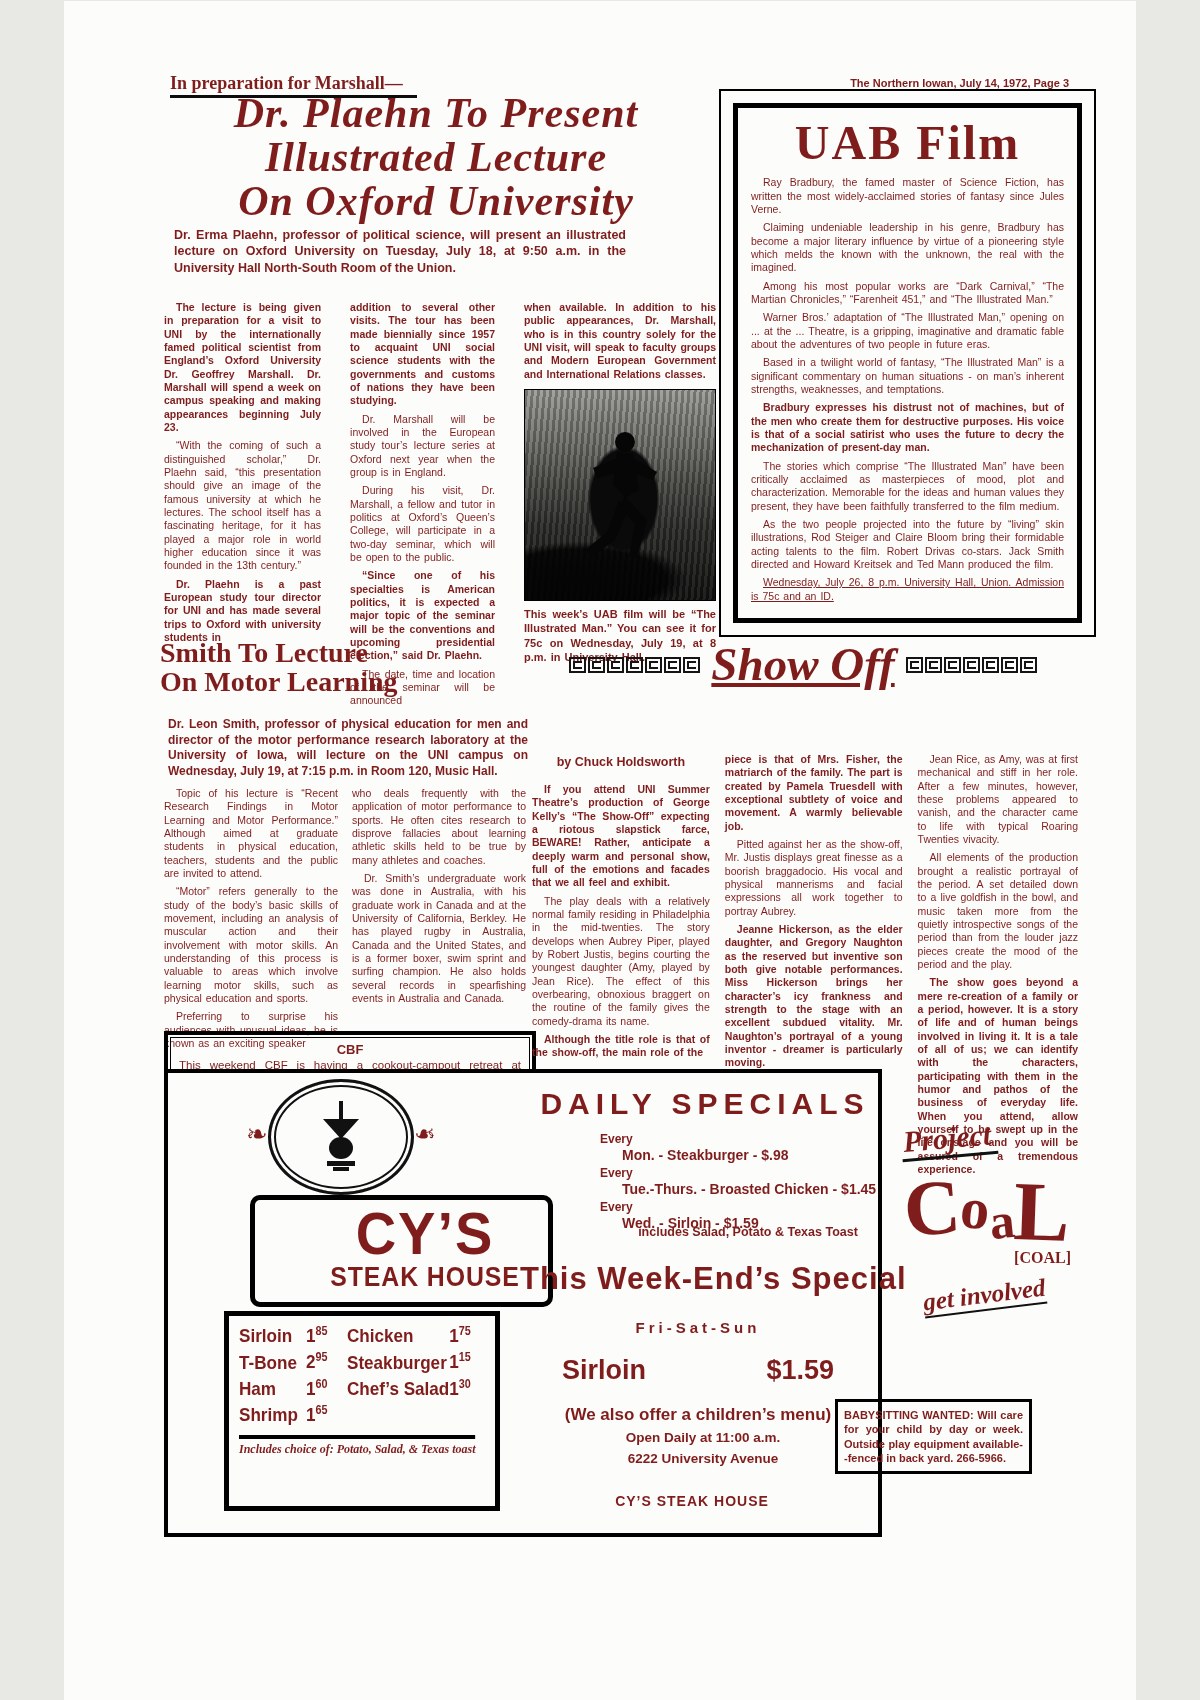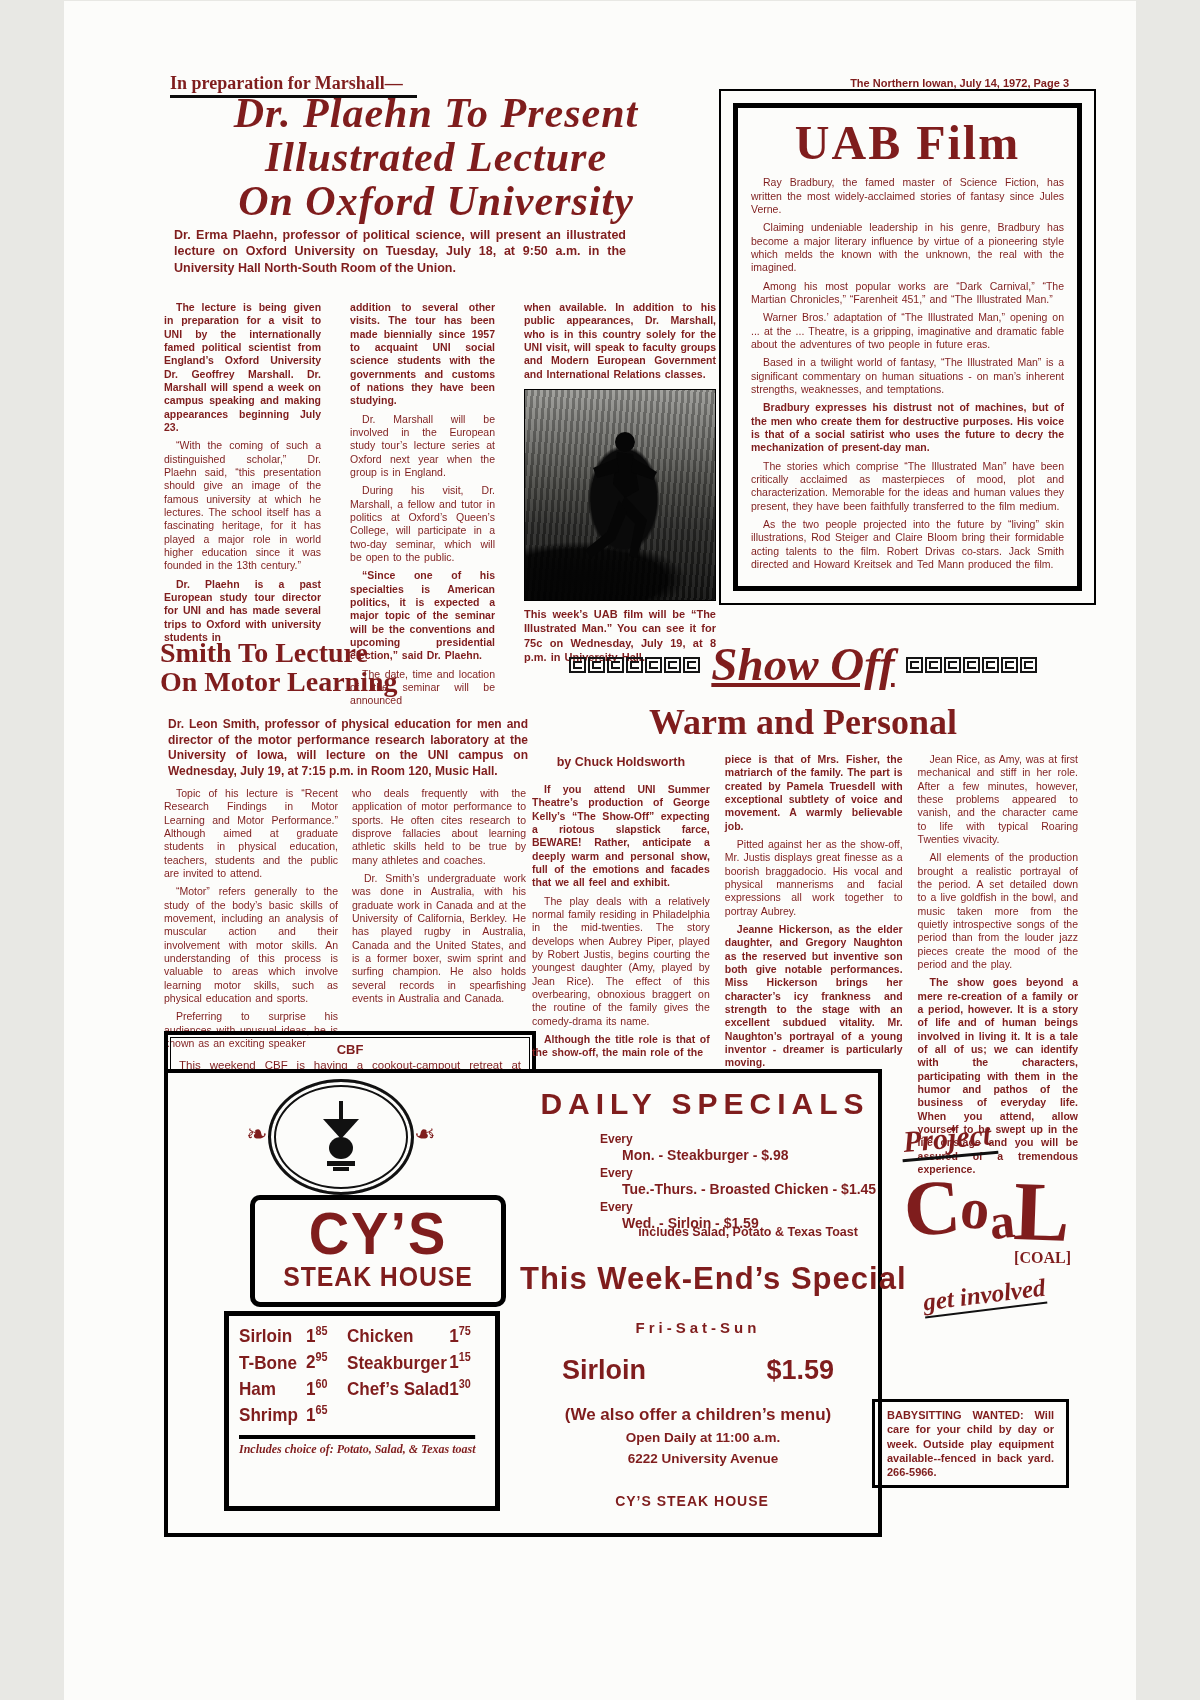--- a/index.html
+++ b/index.html
@@ -128,21 +128,21 @@
     border-left:18px solid transparent; border-right:18px solid transparent; border-top:20px solid #111; }
   .lamp .globe { position:absolute; left:8px; top:36px; width:24px; height:22px; background:#111; border-radius:50%; }
   .lamp .base { position:absolute; left:6px; top:60px; width:28px; height:5px; background:#111; }
   .lamp .foot { position:absolute; left:12px; top:66px; width:16px; height:4px; background:#111; }
   .curl { position:absolute; font-size:26px; font-family:"Liberation Serif", serif; }
   .curl.l { left:-22px; top:40px; } .curl.r { right:-22px; top:40px; transform:scaleX(-1); }
 
   .cys-box {
     position:absolute; left:82px; top:122px; width:246px; height:102px;
     border:5px solid #000; border-radius:10px; text-align:center;
-    display:flex; flex-direction:column; justify-content:center;
+    display:flex; flex-direction:column; justify-content:center;padding-left:47px;
   }
   .cys-name { font-size:56px; font-weight:bold; letter-spacing:2px; line-height:.9; transform:scaleY(1.05); }
   .cys-tag { font-size:27px; font-weight:bold; letter-spacing:1px; transform:scaleX(.92); margin-top:2px; }
 
   .menu-box {
     position:absolute; left:56px; top:238px; width:276px; height:200px;
     border:5px solid #000; padding:8px 10px 4px 10px; box-sizing:border-box;
   }
   .menu-cols { display:flex; gap:10px; }
   .menu-col { flex:1; }
@@ -189,21 +189,21 @@
   .coal-logo .L3 { font-size:50px; transform:rotate(-6deg) translateY(4px); }
   .coal-logo .L4 { font-size:84px; transform:rotate(2deg) translateY(6px); }
   .coal-bracket { text-align:right; font-family:"Liberation Serif", serif; font-weight:bold; font-size:16px; margin-top:10px; margin-right:6px; }
   .coal-tag {
     font-family:"Liberation Serif", serif; font-style:italic; font-weight:bold;
     font-size:25px; transform:rotate(-7deg); display:inline-block; margin:14px 0 0 26px;
     border-bottom:2px solid #111;
   }
 
   
-  .sitter { position:absolute; left:808px; top:1398px; width:197px; border:3px solid #000; padding:6px 12px; box-sizing:border-box; }
+  .sitter { position:absolute; left:771px; top:1398px; width:197px; border:3px solid #000; padding:6px 6px; box-sizing:border-box; }
   .sitter p { margin:0; font-size:11px; line-height:1.3; font-weight:600; text-align:justify; }
 </style>
 </head>
 <body>
 
 <div class="page">
 
   <div class="kicker">In preparation for Marshall—</div>
   <div class="paper-line">The Northern Iowan, July 14, 1972, Page 3</div>
 
@@ -249,20 +249,21 @@
     <div class="uab-inner jtext">
       <div class="uab-title serif">UAB Film</div>
       <p>Ray Bradbury, the famed master of Science Fiction, has written the most widely-acclaimed stories of fantasy since Jules Verne.</p>
       <p>Claiming undeniable leadership in his genre, Bradbury has become a major literary influence by virtue of a pioneering style which melds the known with the unknown, the real with the imagined.</p>
       <p>Among his most popular works are “Dark Carnival,” “The Martian Chronicles,” “Farenheit 451,” and “The Illustrated Man.”</p>
       <p>Warner Bros.’ adaptation of “The Illustrated Man,” opening on ... at the ... Theatre, is a gripping, imaginative and dramatic fable about the adventures of two people in future eras.</p>
       <p>Based in a twilight world of fantasy, “The Illustrated Man” is a significant commentary on human situations - on man’s inherent strengths, weaknesses, and temptations.</p>
       <p class="b">Bradbury expresses his distrust not of machines, but of the men who create them for destructive purposes. His voice is that of a social satirist who uses the future to decry the mechanization of present-day man.</p>
       <p>The stories which comprise “The Illustrated Man” have been critically acclaimed as masterpieces of mood, plot and characterization. Memorable for the ideas and human values they present, they have been faithfully transferred to the film medium.</p>
       <p>As the two people projected into the future by “living” skin illustrations, Rod Steiger and Claire Bloom bring their formidable acting talents to the film. Robert Drivas co-stars. Jack Smith directed and Howard Kreitsek and Ted Mann produced the film.</p>
+      <p class="u">Wednesday, July 26, 8 p.m. University Hall, Union. Admission is 75c and an ID.</p>
     </div>
   </div>
 
   <div class="smith-head">
     <div>Smith To Lecture</div>
     <div>On Motor Learning</div>
   </div>
   <div class="smith-lede">Dr. Leon Smith, professor of physical education for men and director of the motor performance research laboratory at the University of Iowa, will lecture on the UNI campus on Wednesday, July 19, at 7:15 p.m. in Room 120, Music Hall.</div>
   <div class="smith-cols jtext">
     <div class="c">
@@ -297,21 +298,20 @@
     <span class="orn-strip">
       <span class="orn"></span>
         <span class="orn"></span>
         <span class="orn"></span>
         <span class="orn"></span>
       <span class="orn"></span>
         <span class="orn"></span>
         <span class="orn"></span>
     </span>
   </div>
-  <div class="warm-head">Warm and Personal</div>
 
   <div class="showoff-cols jtext">
     <div class="c1">
       <div class="byline">by Chuck Holdsworth</div>
       <p class="b">If you attend UNI Summer Theatre’s production of George Kelly’s “The Show-Off” expecting a riotous slapstick farce, BEWARE! Rather, anticipate a deeply warm and personal show, full of the emotions and facades that we all feel and exhibit.</p>
       <p>The play deals with a relatively normal family residing in Philadelphia in the mid-twenties. The story develops when Aubrey Piper, played by Robert Justis, begins courting the youngest daughter (Amy, played by Jean Rice). The effect of this overbearing, obnoxious braggert on the routine of the family gives the comedy-drama its name.</p>
       <p class="b">Although the title role is that of the show-off, the main role of the</p>
     </div>
     <div class="c2">
       <p class="b noind">piece is that of Mrs. Fisher, the matriarch of the family. The part is created by Pamela Truesdell with exceptional subtlety of voice and movement. A warmly believable job.</p>

